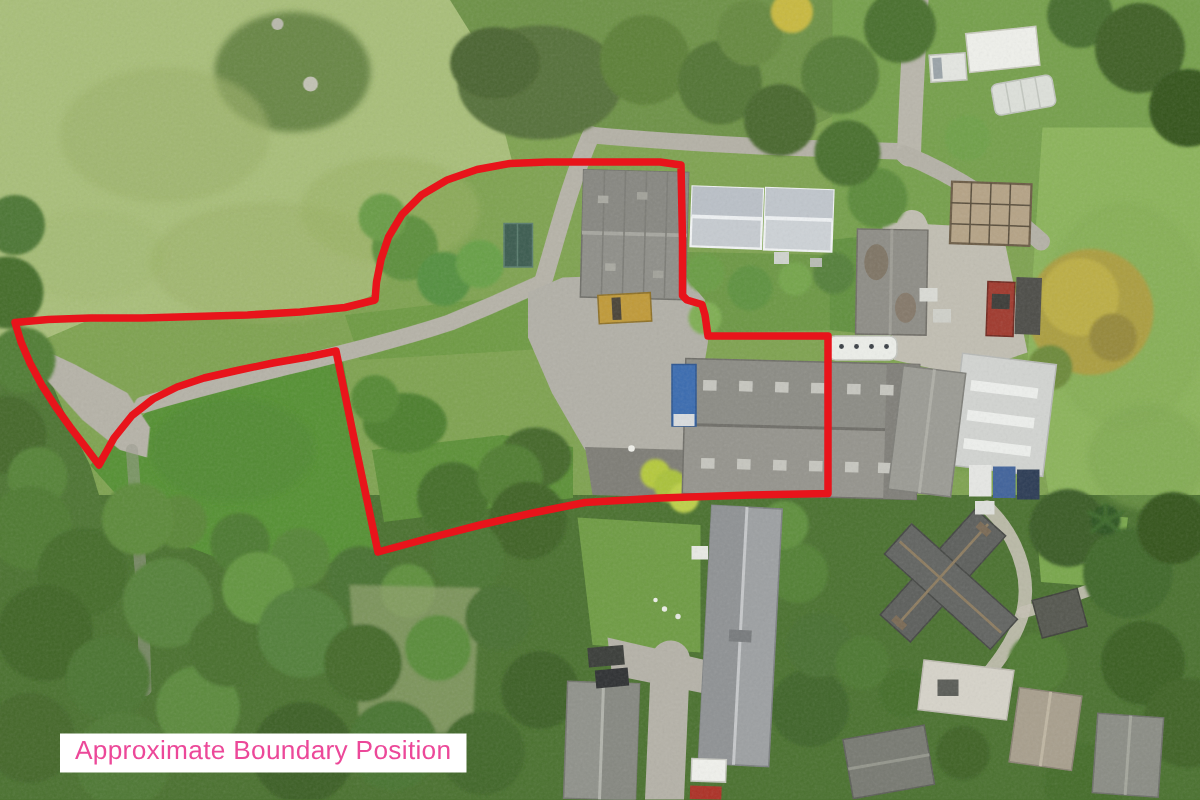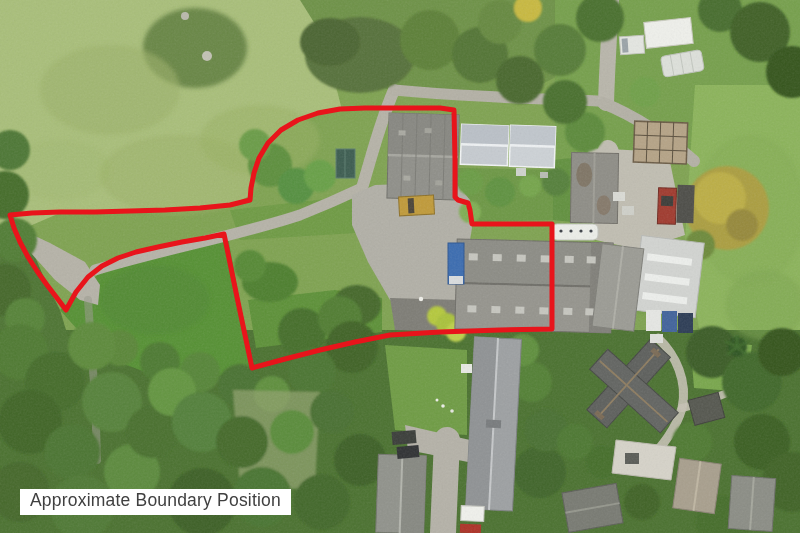--- a/index.html
+++ b/index.html
@@ -362,16 +362,16 @@
     <circle cx="443" cy="406" r="1.8" fill="#eceee8"></circle>
     <circle cx="452" cy="411" r="1.8" fill="#e6e8e2"></circle>
     <circle cx="437" cy="400" r="1.5" fill="#eceee8"></circle>
   </g>
 
   <rect width="800" height="533" filter="url(#grain)" opacity="0.12"></rect>
 
   <path fill="none" stroke-linejoin="round" stroke-linecap="round" d="M 10,215 L 14,228 L 20,242 L 28,257 L 37,271 L 47,285 L 57,298 L 66,310 L 76,292 L 88,277 L 102,266 L 118,258 L 136,252 L 158,247 L 182,242 L 205,238 L 224,234 L 231,268 L 238,302 L 245,335 L 252,368 L 285,359 L 320,350 L 355,342 L 390,335 L 440,332 L 500,330 L 552,329 L 552,290 L 552,255 L 552,224 L 510,224 L 472,224 L 470,210 L 468,203 L 458,200 L 455,197 L 455,160 L 454,110 L 440,108 L 400,108 L 365,108 L 340,109 L 318,113 L 298,120 L 281,130 L 268,143 L 259,158 L 254,173 L 251,188 L 250,200 L 230,205 L 200,208 L 165,210 L 130,211 L 95,212 L 60,212 L 32,213 Z" stroke="#e8141b" stroke-width="5"></path>
 </svg>
 
-<div class="boundary-label" style="background: rgb(255, 255, 255); color: #404040;">
+<div class="boundary-label" style="background: rgb(255, 255, 255); color: #ec4899; margin-left: 20px;">
   <span>Approximate Boundary Position</span>
 </div>
 </div>
 
 </body></html>

